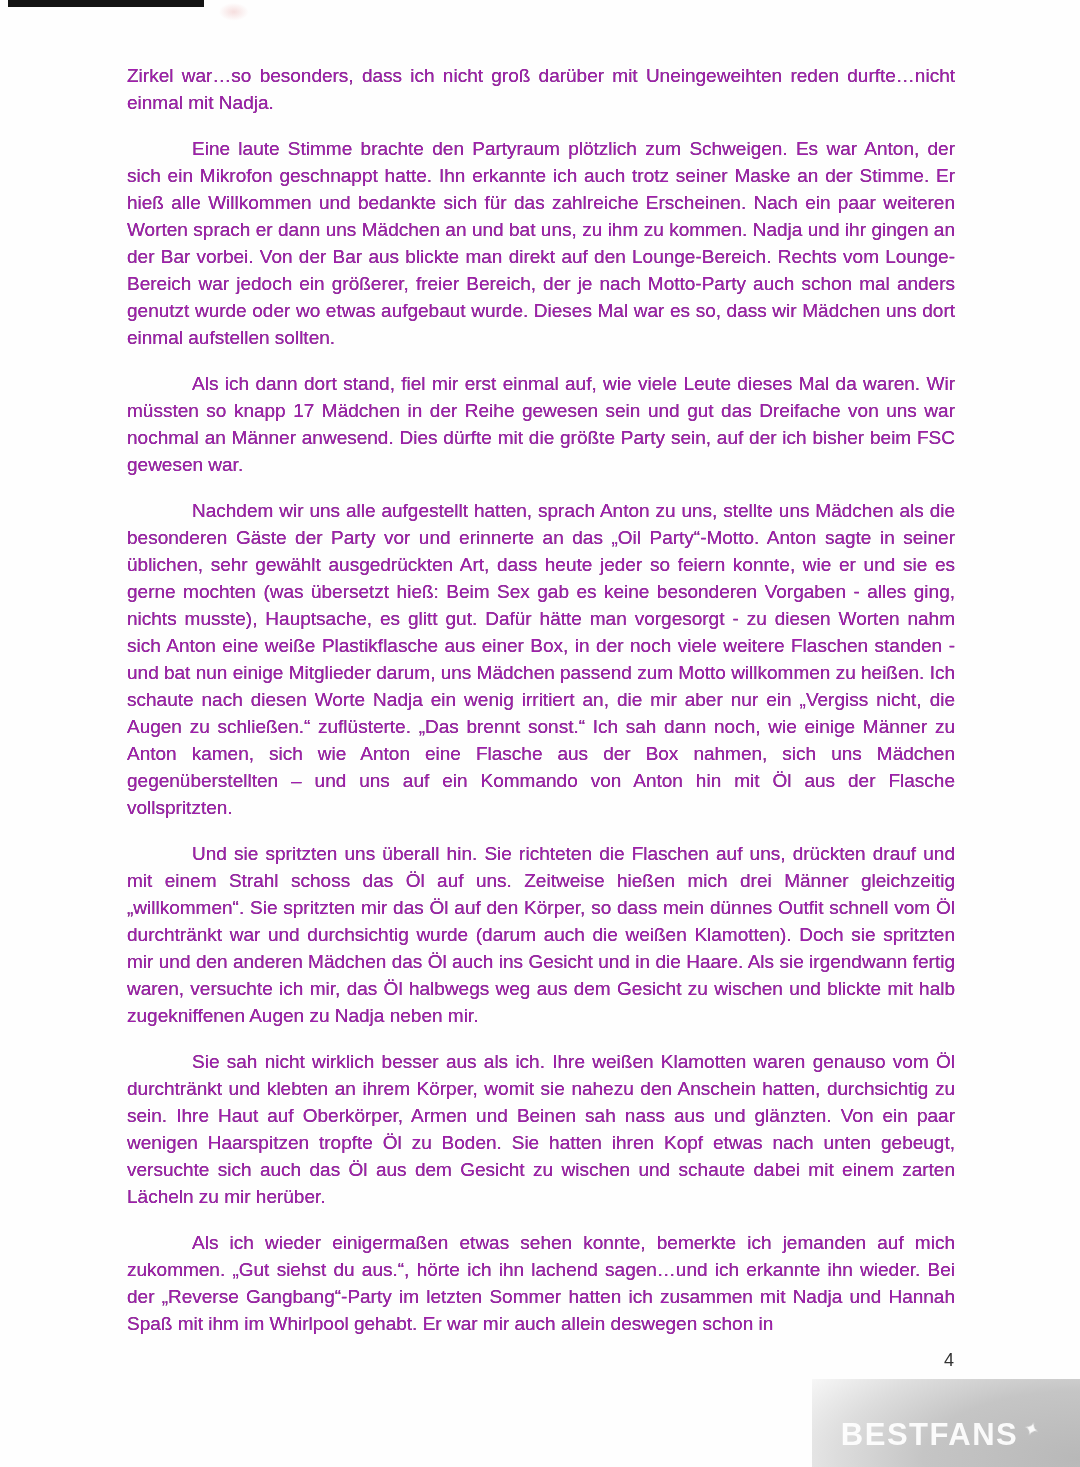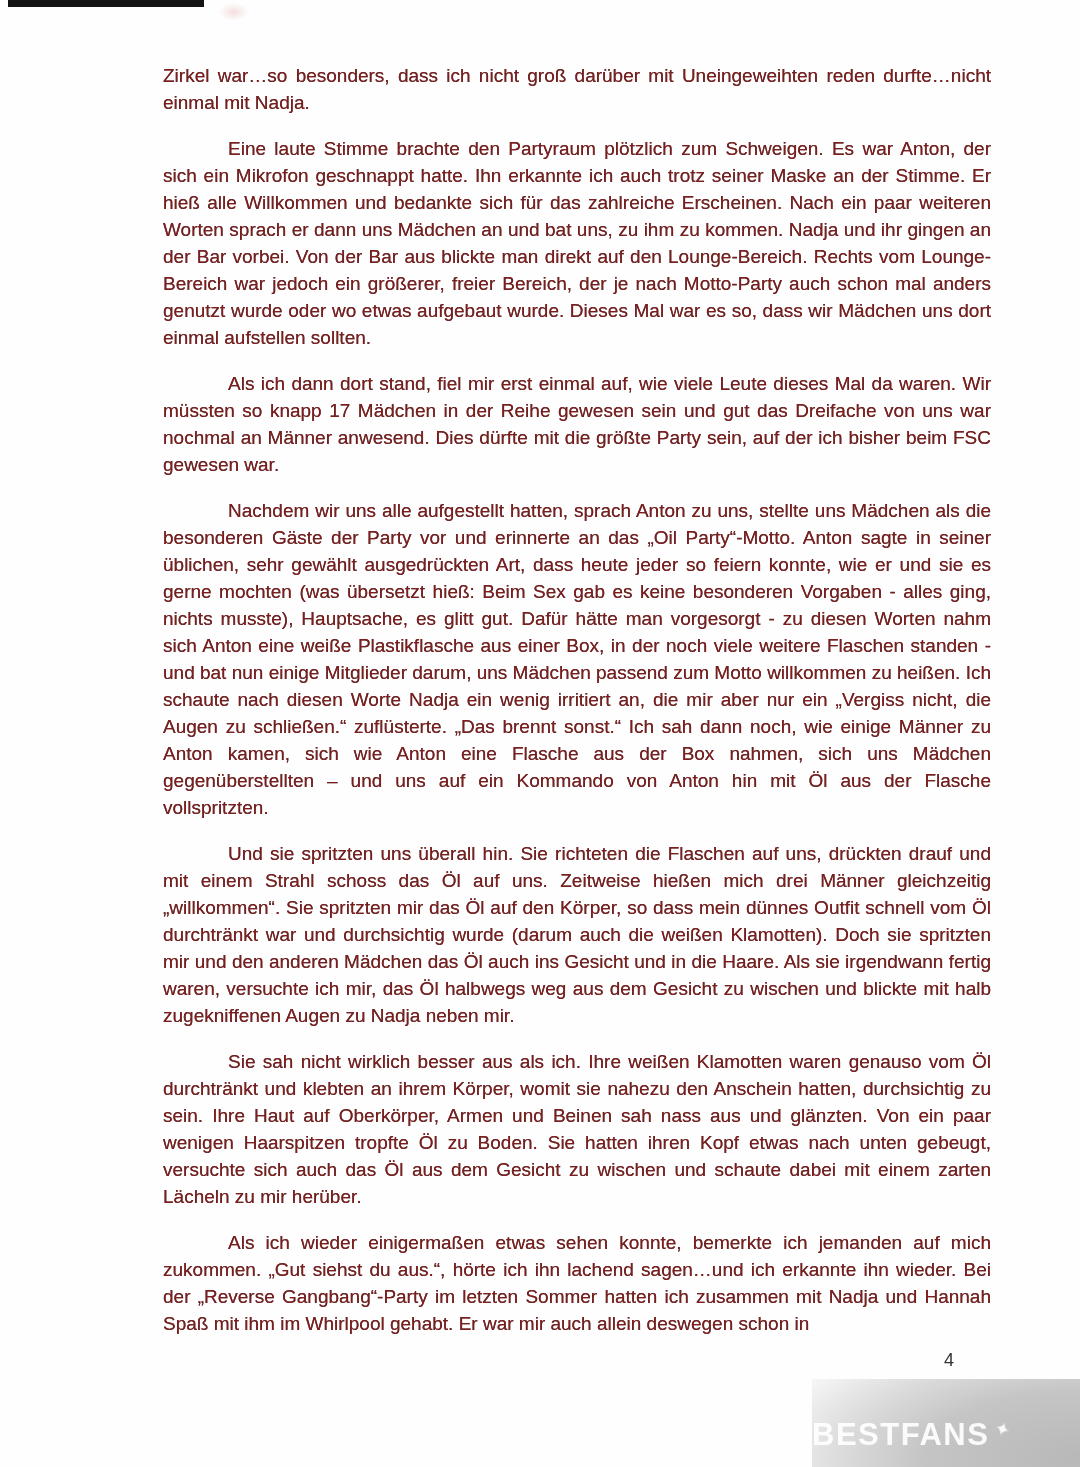--- a/index.html
+++ b/index.html
@@ -31,27 +31,26 @@
     width: 44px;
     height: 34px;
     background: radial-gradient(closest-side at 45% 35%, rgba(232,170,170,0.38), rgba(232,170,170,0) 75%);
   }
   
   .content {
     position: absolute;
     left: 127px;
     top: 62px;
     width: 828px;
-    color: #7f1d1d;
+    color: #a21caf;
     font-size: 19px;
     line-height: 27px;
     text-align: justify;
     filter: blur(0.35px);
     text-shadow: 0 0 0.5px rgba(40,40,40,0.85);
-    margin-left: 36px;
   }
   .content p {
     margin: 0 0 19px 0;
     text-indent: 65px;
   }
   .content p.no-indent {
     text-indent: 0;
   }
   .page-number {
     position: absolute;
@@ -67,21 +66,21 @@
     right: 0;
     bottom: 0;
     width: 268px;
     height: 88px;
     background: radial-gradient(130% 170% at 100% 90%,
                 #b8b8b8 0%, #c5c5c5 45%,
                 rgba(203,203,203,0.65) 70%,
                 rgba(216,216,216,0) 100%);
     display: flex;
     align-items: flex-end;
-    justify-content: flex-start;
+    justify-content: center;
     padding: 0 16px 14px 0;
     box-sizing: border-box;
   }
   .wm-text {
     font-weight: bold;
     font-size: 31px;
     letter-spacing: 1.5px;
     color: rgba(255,255,255,0.92);
     filter: blur(0.6px);
   }

